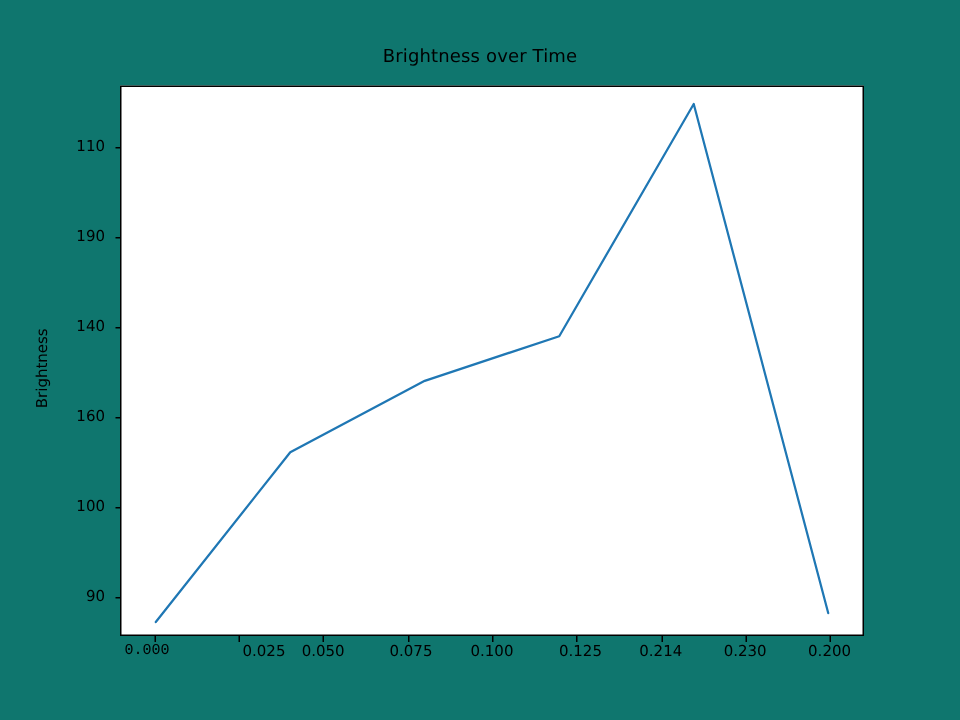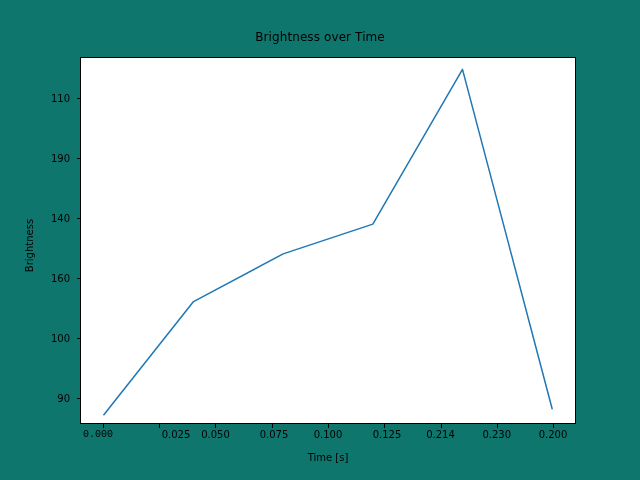--- a/index.html
+++ b/index.html
@@ -136,16 +136,15 @@
       <div class="tick-mark xtick-mark" style="left: 496.784px;"></div>
       <div class="tick-mark xtick-mark" style="left: 553.045px;"></div>
       <div class="tick-mark ytick-mark" style="top: 397.657px;"></div>
       <div class="tick-mark ytick-mark" style="top: 337.788px;"></div>
       <div class="tick-mark ytick-mark" style="top: 277.918px;"></div>
       <div class="tick-mark ytick-mark" style="top: 218.049px;"></div>
       <div class="tick-mark ytick-mark" style="top: 158.179px;"></div>
       <div class="tick-mark ytick-mark" style="top: 98.31px;"></div>
     </div>
 
-  <div id="xlabel">Time [s]</div>
   <div id="ylabel">Brightness</div>
 
 </div>
 
 </body></html>

